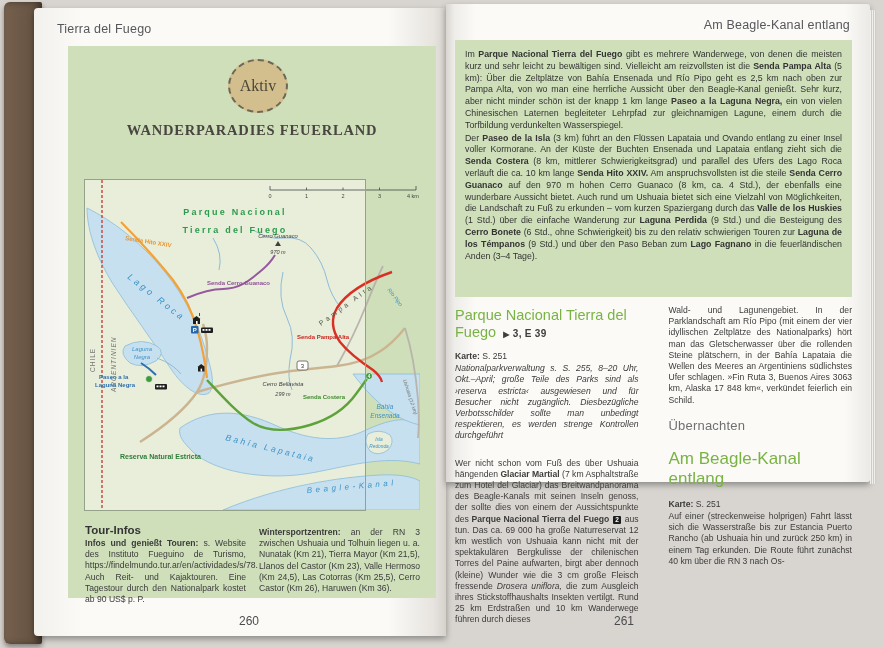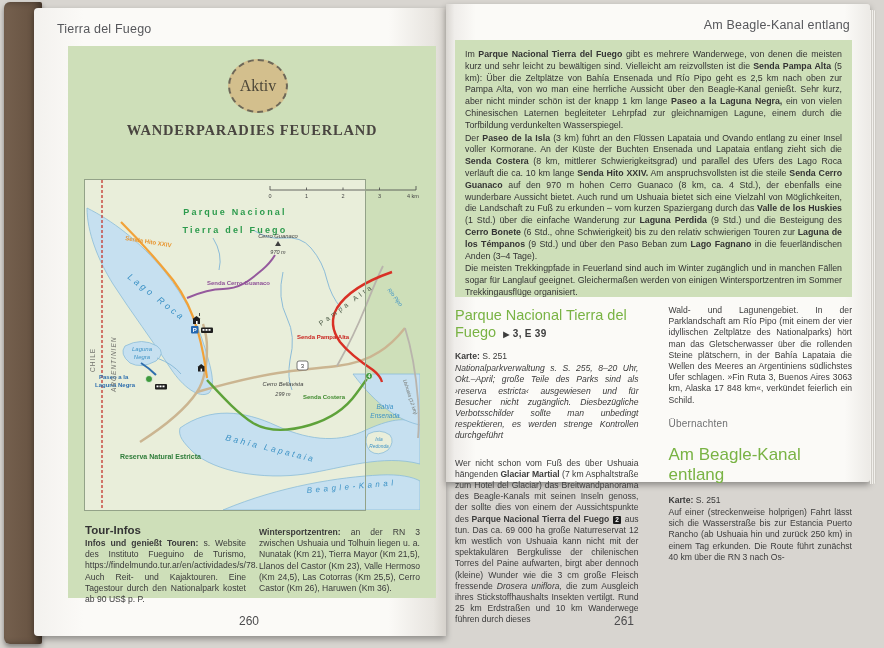--- a/index.html
+++ b/index.html
@@ -27,21 +27,21 @@
   
   .infobox{position:absolute;left:9px;top:36px;width:377px;height:240px;background:#cedfb9;padding:9px 10px 8px 10px;}
   .infobox p{margin:0 0 1px 0;font-size:8.8px;line-height:11.8px;text-align:justify;color:#333;}
   .cols{position:absolute;left:9px;top:301px;width:397px;display:flex;gap:30px;}
   .col{width:192px;}
   .green-title{color:#79b344;font-size:14.5px;line-height:17px;font-weight:400;margin:2px 0 8px 0;}
   .ref{color:#3d3d3d;font-weight:700;font-size:10px;letter-spacing:.3px;white-space:nowrap;}
   .ref-arrow{color:#3d3d3d;font-size:8px;}
   .karte{font-size:8.6px;line-height:11.2px;color:#3b3b3b;margin-bottom:1px;}
   .italic-note{font-style:italic;margin-bottom:16px;}
-  .ueber-heading{font-size:10px;color:#6f7072;margin:12px 0 12px 0;font-weight:400;letter-spacing:.2px;}
+  .ueber-heading{font-size:13px;color:#6f7072;margin:12px 0 12px 0;font-weight:400;letter-spacing:.2px;}
   .beagle-heading{color:#79b344;font-size:17px;line-height:20px;margin:16px 0 10px 0;max-width:135px;}
   .seg-b{font-weight:700;}
   .seg-i{font-style:italic;}
   .seg-orange{color:#df823a;font-weight:700;}
   .seg-badge{display:inline-block;background:#1d1d1d;color:#fff;font-size:6.5px;line-height:8px;width:8px;height:8px;text-align:center;border-radius:1px;font-weight:700;margin:0 1px;vertical-align:0px;}
 
   
   svg text{font-family:"Liberation Sans",sans-serif;}
   .m-title{fill:#2d9b4d;font-weight:700;font-size:9px;letter-spacing:2.2px;}
   .m-water{fill:#3e93c6;font-style:italic;}
@@ -205,21 +205,20 @@
 
     <div class="pageno" style="left:185px;top:606px;width:60px;text-align:center;">260</div>
   </div>
 
   <div class="page page-right">
     <div class="page-header" style="right:20px;text-align:right;">Am Beagle-Kanal entlang</div>
 
     <div class="infobox">
       <p><span>Im </span><span class="seg-b">Parque Nacional Tierra del Fuego</span><span> gibt es mehrere Wanderwege, von denen die meisten kurz und sehr leicht zu bewältigen sind. Vielleicht am reizvollsten ist die </span><span class="seg-b">Senda Pampa Alta</span><span> (5 km): Über die Zeltplätze von Bahía Ensenada und Río Pipo geht es 2,5 km nach oben zur Pampa Alta, von wo man eine herrliche Aussicht über den Beagle-Kanal genießt. Sehr kurz, aber nicht minder schön ist der knapp 1 km lange </span><span class="seg-b">Paseo a la Laguna Negra,</span><span> ein von vielen Chinesischen Laternen begleiteter Lehrpfad zur gleichnamigen Lagune, einem durch die Torfbildung verdunkelten Wasserspiegel.</span></p>
       <p><span>Der </span><span class="seg-b">Paseo de la Isla</span><span> (3 km) führt an den Flüssen Lapataia und Ovando entlang zu einer Insel voller Kormorane. An der Küste der Buchten Ensenada und Lapataia entlang zieht sich die </span><span class="seg-b">Senda Costera</span><span> (8 km, mittlerer Schwierigkeitsgrad) und parallel des Ufers des Lago Roca verläuft die ca. 10 km lange </span><span class="seg-b">Senda Hito XXIV.</span><span> Am anspruchsvollsten ist die steile </span><span class="seg-b">Senda Cerro Guanaco</span><span> auf den 970 m hohen Cerro Guanaco (8 km, ca. 4 Std.), der ebenfalls eine wunderbare Aussicht bietet. Auch rund um Ushuaia bietet sich eine Vielzahl von Möglichkeiten, die Landschaft zu Fuß zu erkunden – vom kurzen Spaziergang durch das </span><span class="seg-b">Valle de los Huskies</span><span> (1 Std.) über die einfache Wanderung zur </span><span class="seg-b">Laguna Perdida</span><span> (9 Std.) und die Besteigung des </span><span class="seg-b">Cerro Bonete</span><span> (6 Std., ohne Schwierigkeit) bis zu den relativ schwierigen Touren zur </span><span class="seg-b">Laguna de los Témpanos</span><span> (9 Std.) und über den Paso Beban zum </span><span class="seg-b">Lago Fagnano</span><span> in die feuerländischen Anden (3–4 Tage).</span></p>
-      <p><span>Die meisten Trekkingpfade in Feuerland sind auch im Winter zugänglich und in manchen Fällen sogar für Langlauf geeignet. Gleichermaßen werden von einigen Wintersportzentren im Sommer Trekkingausflüge organisiert.</span></p>
     </div>
 
     <div class="cols">
       <div class="col">
         <div class="green-title">
           <span>Parque Nacional Tierra del Fuego</span>
           <span class="ref">&nbsp;<span class="ref-arrow">▶</span> <span>3, E 39</span></span>
         </div>
         <div class="karte"><span class="seg-b">Karte:</span><span> S. 251</span></div>
         <div class="body-text italic-note">Nationalparkverwaltung s. S. 255, 8–20 Uhr, Okt.–April; große Teile des Parks sind als ›reserva estricta‹ ausgewiesen und für Besucher nicht zugänglich. Diesbezügliche Verbotsschilder sollte man unbedingt respektieren, es werden strenge Kontrollen durchgeführt</div>

